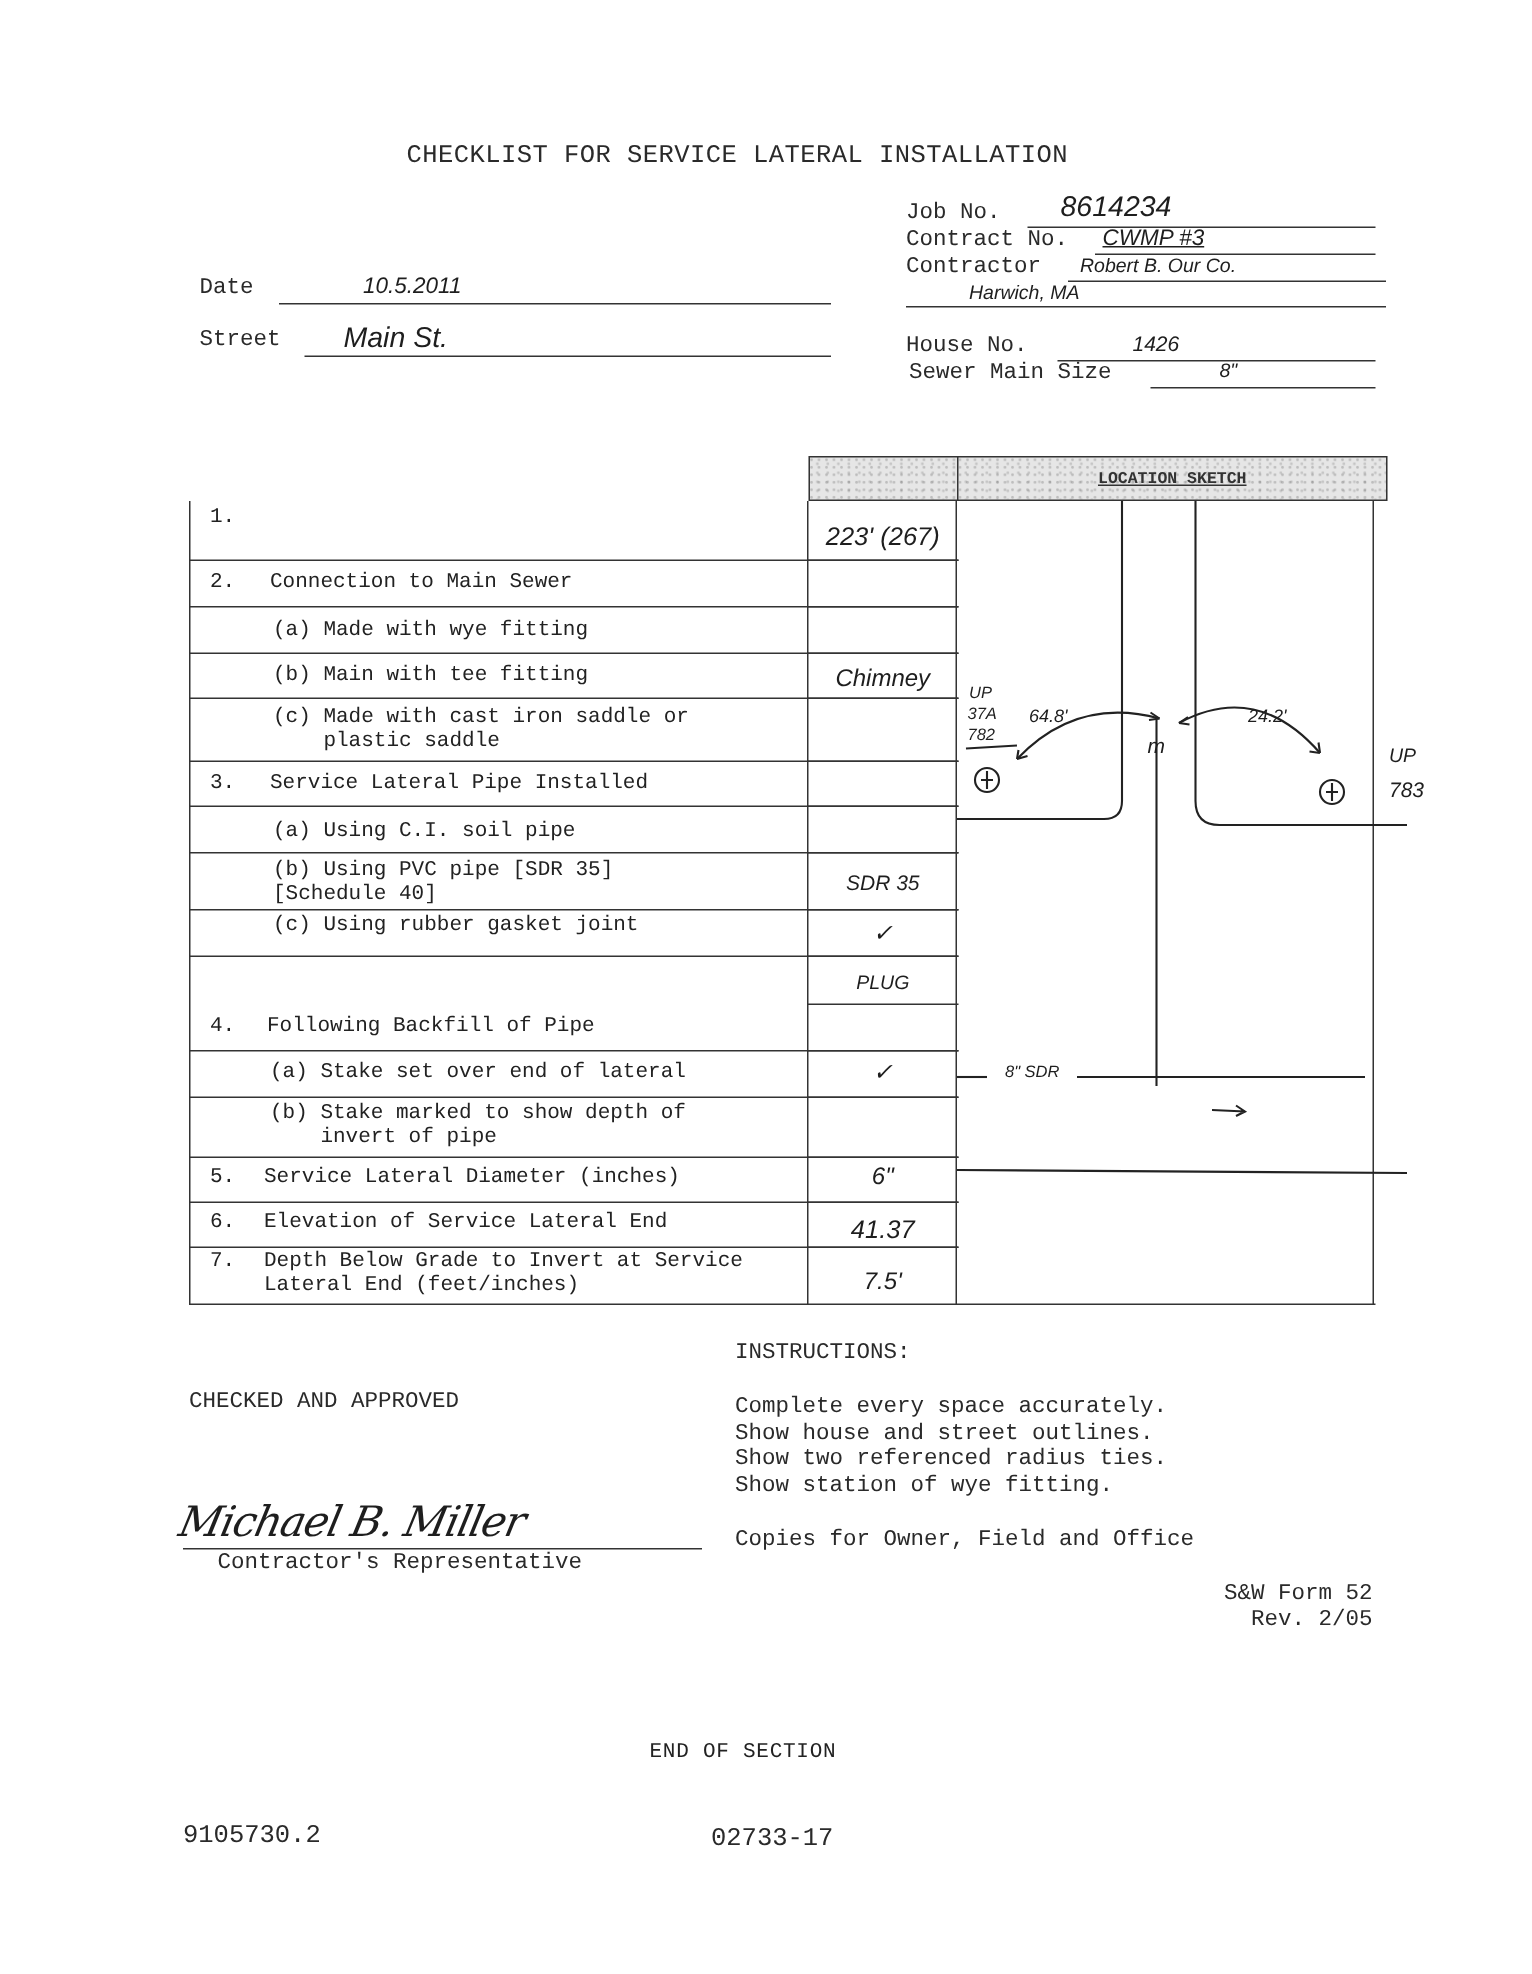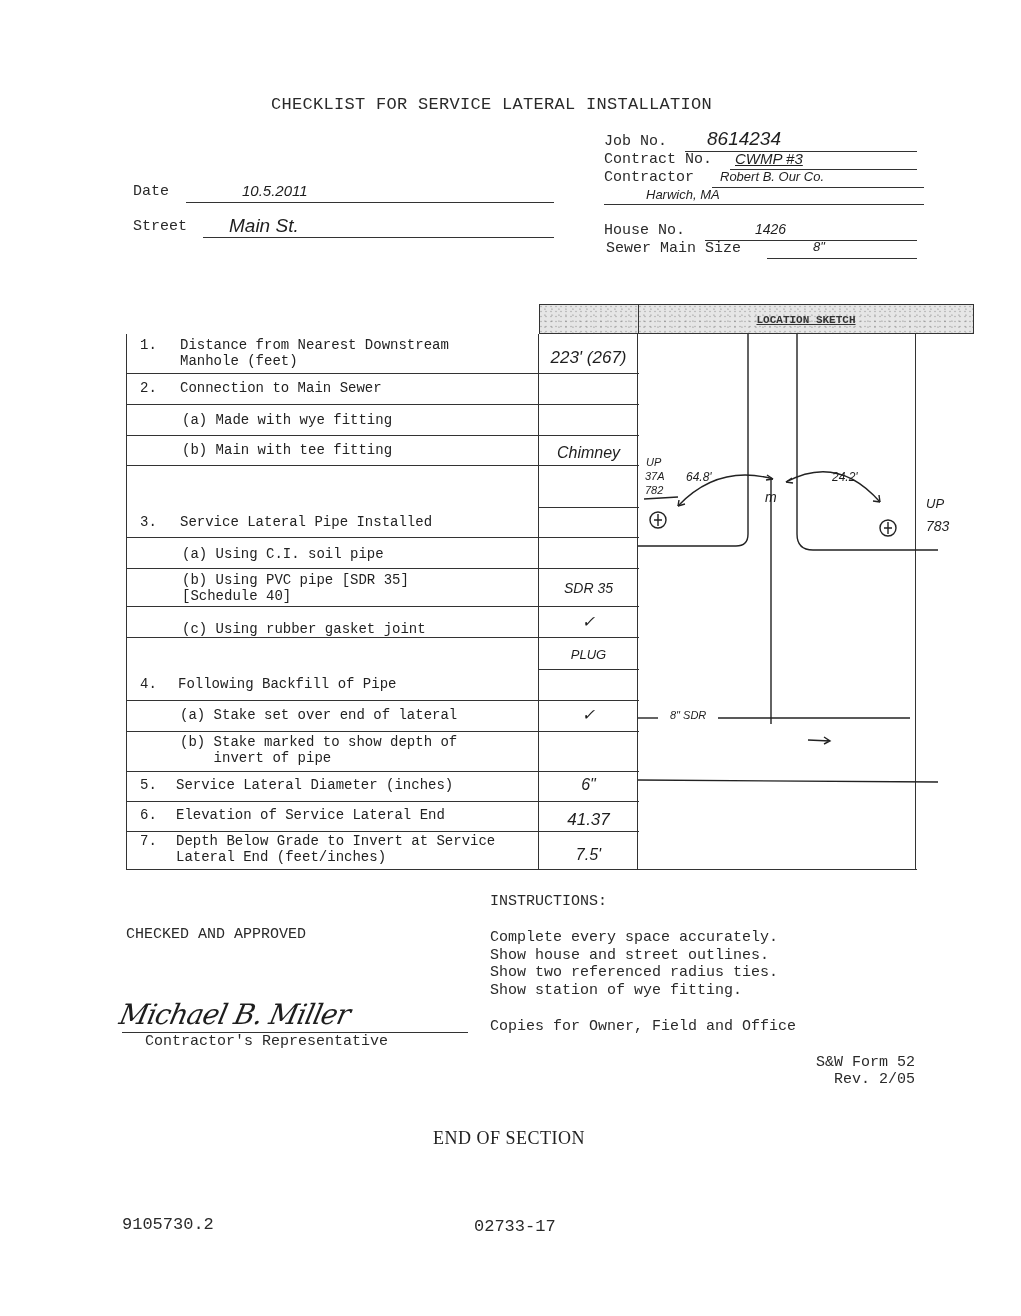--- a/index.html
+++ b/index.html
@@ -65,34 +65,32 @@
   <span class="hand" style="position:absolute;left:56px;top:-2px;font-size:15px;">10.5.2011</span>
 </div>
 
 <div class="abs mono" style="left:133px;top:218px;">Street</div>
 <div class="uline" style="left:203px;top:219px;width:351px;height:18px;">
   <span class="hand" style="position:absolute;left:26px;top:-4px;font-size:19px;">Main St.</span>
 </div>
 
 <div class="tbl">
   <div class="hdr" style="left:413px;width:100px;"></div>
-  <div class="hdr" style="left:512px;width:336px;">
+  <div class="hdr" style="left:512px;width:287px;">
     <span style="text-decoration:underline;font-weight:bold;">LOCATION SKETCH</span>
   </div>
 
   <div class="vline" style="left:0;top:30px;height:536px;"></div>
   <div class="vline" style="left:412px;top:30px;height:536px;"></div>
   <div class="vline" style="left:511px;top:30px;height:536px;"></div>
   <div class="vline" style="left:789px;top:30px;height:536px;"></div>
   <div class="hline" style="left:0;top:565px;width:791px;"></div>
 
   <div class="row" style="top:30px;height:40px;">
     <span class="num" style="top:3px;">1.</span>
-    <span class="lbl" style="left:54px;top:3px;">Distance from Nearest Downstream
-Manhole (feet)</span>
   </div>
   <div class="valcell" style="top:30px;height:40px;">
       <span class="val hand" style="top:14px;font-size:17px;">223' (267)</span>
     </div>
 
   <div class="row" style="top:70px;height:31px;">
     <span class="num" style="top:6px;">2.</span>
     <span class="lbl" style="left:54px;top:6px;">Connection to Main Sewer</span>
   </div>
   <div class="valcell" style="top:70px;height:31px;">
@@ -106,20 +104,24 @@
       <span class="val hand" style="top:6px;"></span>
     </div>
 
   <div class="row" style="top:132px;height:30px;">
     <span class="lbl" style="left:56px;top:6px;">(b) Main with tee fitting</span>
   </div>
   <div class="valcell" style="top:132px;height:30px;">
       <span class="val hand" style="top:8px;">Chimney</span>
     </div>
 
+  <div class="row" style="top:162px;height:42px;">
+    <span class="lbl" style="left:56px;top:4px;">(c) Made with cast iron saddle or
+    plastic saddle</span>
+  </div>
   <div class="valcell" style="top:162px;height:42px;">
       <span class="val hand" style="top:10px;"></span>
     </div>
 
   <div class="row" style="top:204px;height:30px;">
     <span class="num" style="top:6px;">3.</span>
     <span class="lbl" style="left:54px;top:6px;">Service Lateral Pipe Installed</span>
   </div>
   <div class="valcell" style="top:204px;height:30px;">
       <span class="val hand" style="top:6px;"></span>
@@ -134,21 +136,21 @@
 
   <div class="row" style="top:265px;height:38px;padding-left:28px;">
     <span class="lbl" style="left:56px;top:3px;">(b) Using PVC pipe [SDR 35]
 [Schedule 40]</span>
   </div>
   <div class="valcell" style="top:265px;height:38px;">
       <span class="val hand" style="top:11px;font-size:14px;">SDR 35</span>
     </div>
 
   <div class="row" style="top:303px;height:31px;">
-    <span class="lbl" style="left:56px;top:14px;">(c) Using rubber gasket joint</span>
+    <span class="lbl" style="left:56px;top:2px;">(c) Using rubber gasket joint</span>
   </div>
   <div class="valcell" style="top:303px;height:31px;">
       <span class="val hand" style="top:5px;">✓</span>
     </div>
 
   <div class="valcell" style="top:334px;height:32px;">
       <span class="val hand" style="top:9px;font-size:13px;">PLUG</span>
     </div>
 
   <div class="row" style="top:366px;height:31px;">
@@ -254,16 +256,16 @@
 <div class="abs mono" style="left:490px;top:1018px;">Copies for Owner, Field and Office</div>
 
 <div class="abs mono" style="left:126px;top:926px;">CHECKED AND APPROVED</div>
 <div class="abs" style="left:122px;top:1030px;width:346px;border-bottom:1.5px solid #333;height:2px;"></div>
 <div class="abs hand" style="left:120px;top:998px;font-size:28px;font-family:'DejaVu Serif',serif;font-style:italic;letter-spacing:-1px;transform:skewX(-12deg);">Michael B. Miller</div>
 <div class="abs mono" style="left:145px;top:1033px;">Contractor's Representative</div>
 
 <div class="abs mono" style="left:800px;top:1054px;width:115px;text-align:right;">S&amp;W Form 52</div>
 <div class="abs mono" style="left:800px;top:1071px;width:115px;text-align:right;">Rev. 2/05</div>
 
-<div class="abs" style="left:433px;top:1128px;font-family:Liberation Serif, serif;font-size:18px;letter-spacing:0.5px;">END OF SECTION</div>
+<div class="abs" style="left:433px;top:1160px;font-family:Liberation Mono, monospace;font-size:14px;letter-spacing:0.5px;">END OF SECTION</div>
 
 <div class="abs mono" style="left:122px;top:1215px;font-size:17px;">9105730.2</div>
 <div class="abs mono" style="left:474px;top:1217px;font-size:17px;">02733-17</div>
 
 </body></html>

